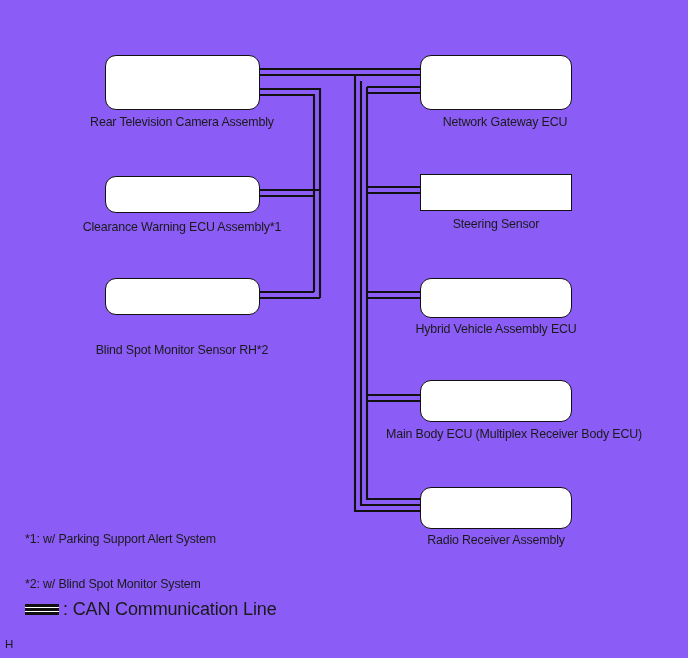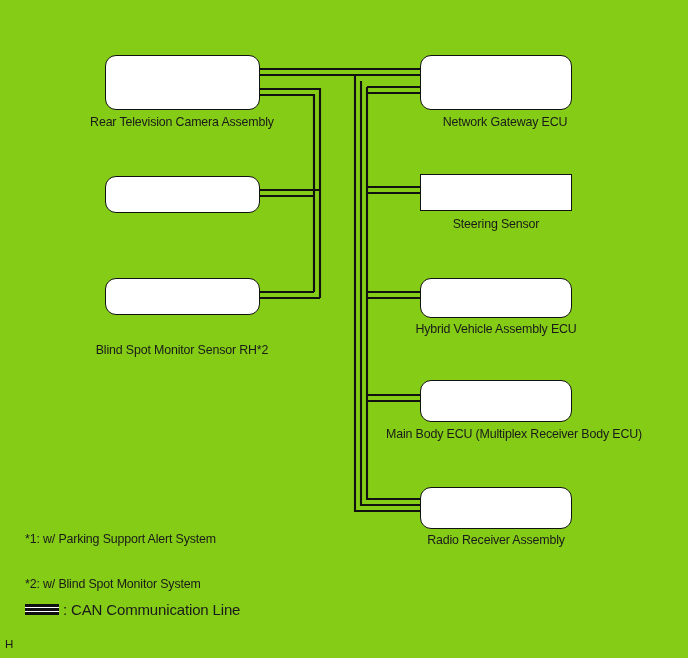--- a/index.html
+++ b/index.html
@@ -9,21 +9,21 @@
   }
   body {
     font-family: "Liberation Sans", "DejaVu Sans", sans-serif;
     color: #1a1a1a;
     -webkit-font-smoothing: antialiased;
   }
   #page {
     position: relative;
     width: 688px;
     height: 658px;
-    background: #84cc16;
+    background: #8b5cf6;
     overflow: hidden;
   }
   #wiring {
     position: absolute;
     left: 0;
     top: 0;
     width: 688px;
     height: 658px;
   }
   .ecu-box {
@@ -74,21 +74,21 @@
     background: linear-gradient(
       to bottom,
       #111111 0px, #111111 3px,
       #ffffff 3px, #ffffff 4.5px,
       #111111 4.5px, #111111 7px,
       #ffffff 7px, #ffffff 8.5px,
       #111111 8.5px, #111111 11px
     );
   }
   .legend-text {
-    font-size: 15px;
+    font-size: 18px;
     line-height: 15px;
     letter-spacing: -0.15px;
     white-space: nowrap;
   }
   .corner-mark {
     position: absolute;
     font-size: 11.5px;
     line-height: 13px;
     color: #1a1a1a;
     z-index: 6;
@@ -163,20 +163,21 @@
         <path d="M 367 93 L 420 93"></path>
       </g>
 
     </g>
   </svg>
 
   <div class="ecu-box rounded" style="left:105px; top:55px; width:155px; height:55px;"></div>
   <div class="ecu-label center" style="left:182px; top:115px;">Rear Television Camera Assembly</div>
 
   <div class="ecu-box rounded" style="left:105px; top:176px; width:155px; height:37px;"></div>
+  <div class="ecu-label center" style="left:182px; top:220px;">Clearance Warning ECU Assembly*1</div>
 
   <div class="ecu-box rounded" style="left:105px; top:278px; width:155px; height:37px;"></div>
   <div class="ecu-label center" style="left:182px; top:322px;margin-top:21px;">Blind Spot Monitor Sensor RH*2</div>
 
   <div class="ecu-box rounded" style="left:420px; top:55px; width:152px; height:55px;"></div>
   <div class="ecu-label center" style="left:496px; top:115px;padding-left:18px;">Network Gateway ECU</div>
 
   <div class="ecu-box square" style="left:420px; top:174px; width:152px; height:37px;"></div>
   <div class="ecu-label center" style="left:496px; top:217px;">Steering Sensor</div>
 

